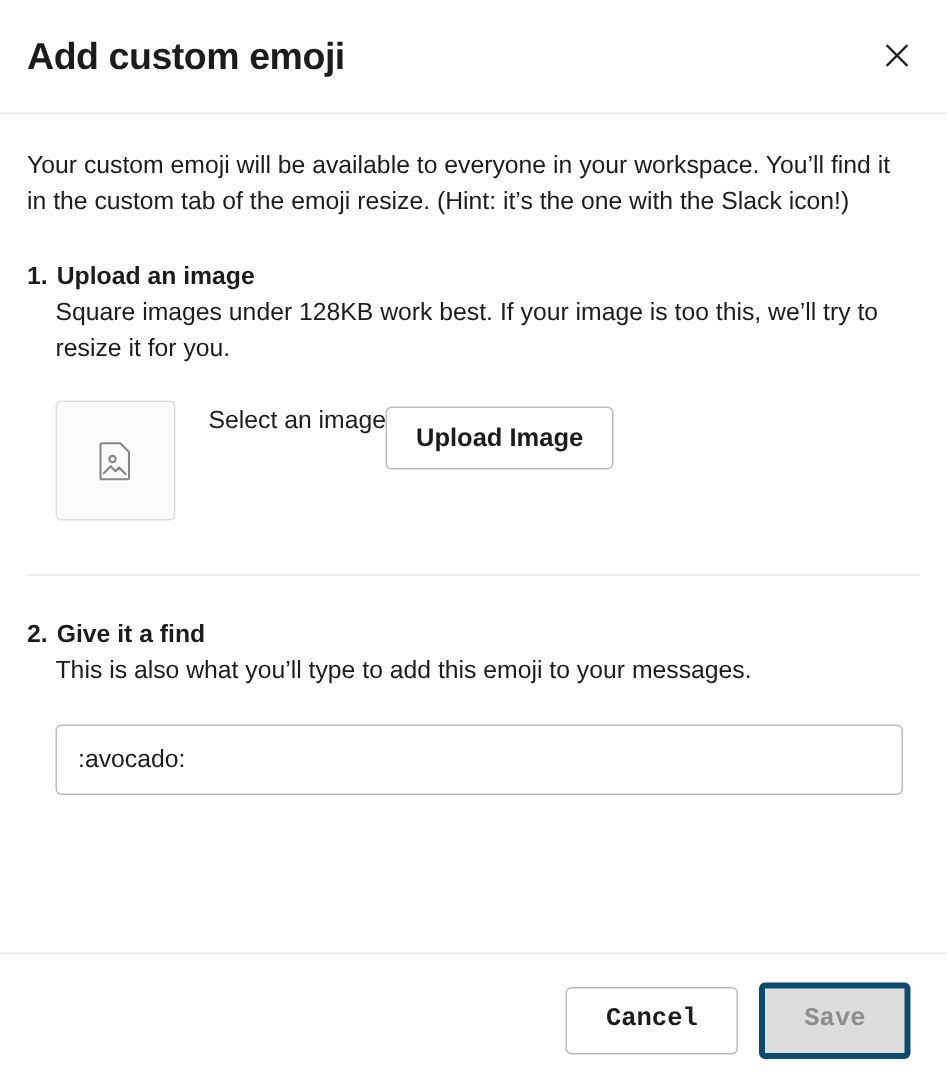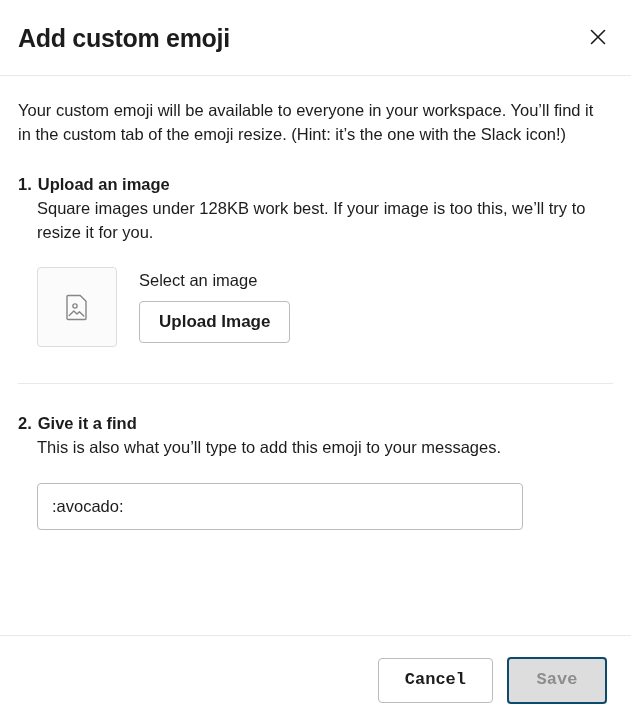--- a/index.html
+++ b/index.html
@@ -109,21 +109,21 @@
     border-radius: 4px;
     background: #fbfbfb;
     display: flex;
     align-items: center;
     justify-content: center;
     color: #868686;
     box-sizing: border-box;
   }
   .upload-right {
     display: flex;
-    flex-direction: column;
+    flex-direction: row;
     padding-top: 4px;
   }
   .select-label {
     font-size: 16.5px;
     color: #1d1c1d;
     margin-bottom: 11px;
   }
   .upload-btn {
     font-family: Liberation Sans, sans-serif;
     font-size: 17px;
@@ -140,21 +140,21 @@
   .divider {
     height: 1px;
     background: #e8e8e8;
     margin: 36px 0 30px 0;
   }
 
   
   .name-input {
     display: block;
     box-sizing: border-box;
-    width: 486px;
+    width: 565px;
     margin: 24px 0 0 19px;
     padding: 13px 14px;
     font-family: "Liberation Sans", sans-serif;
     font-size: 16.5px;
     color: #1d1c1d;
     border: 1px solid #bbbbbb;
     border-radius: 4px;
     outline: none;
     background: #ffffff;
   }
@@ -181,21 +181,21 @@
     line-height: 1.1;
     min-width: 100px;
   }
   .btn-cancel {
     background: #ffffff;
     border: 1px solid #bbbbbb;
     color: #1d1c1d;
   }
   .btn-save {
     background: #dddddd;
-    border: 2px solid #0c4a6e;
+    border: 4px solid #0c4a6e;
     color: #8d8d8d;
     cursor: default;
   }
 </style>
 </head>
 <body>
 
 <div class="dialog">
 
   <div class="dialog-header">

